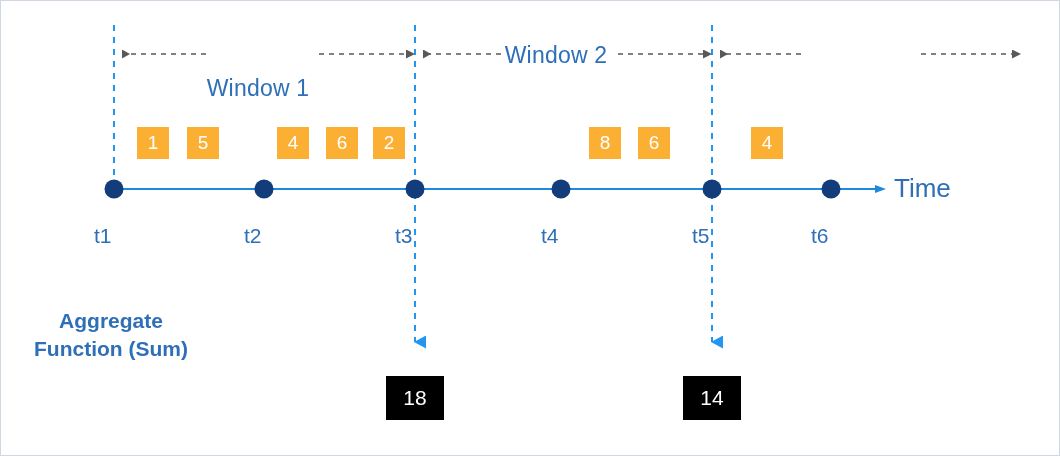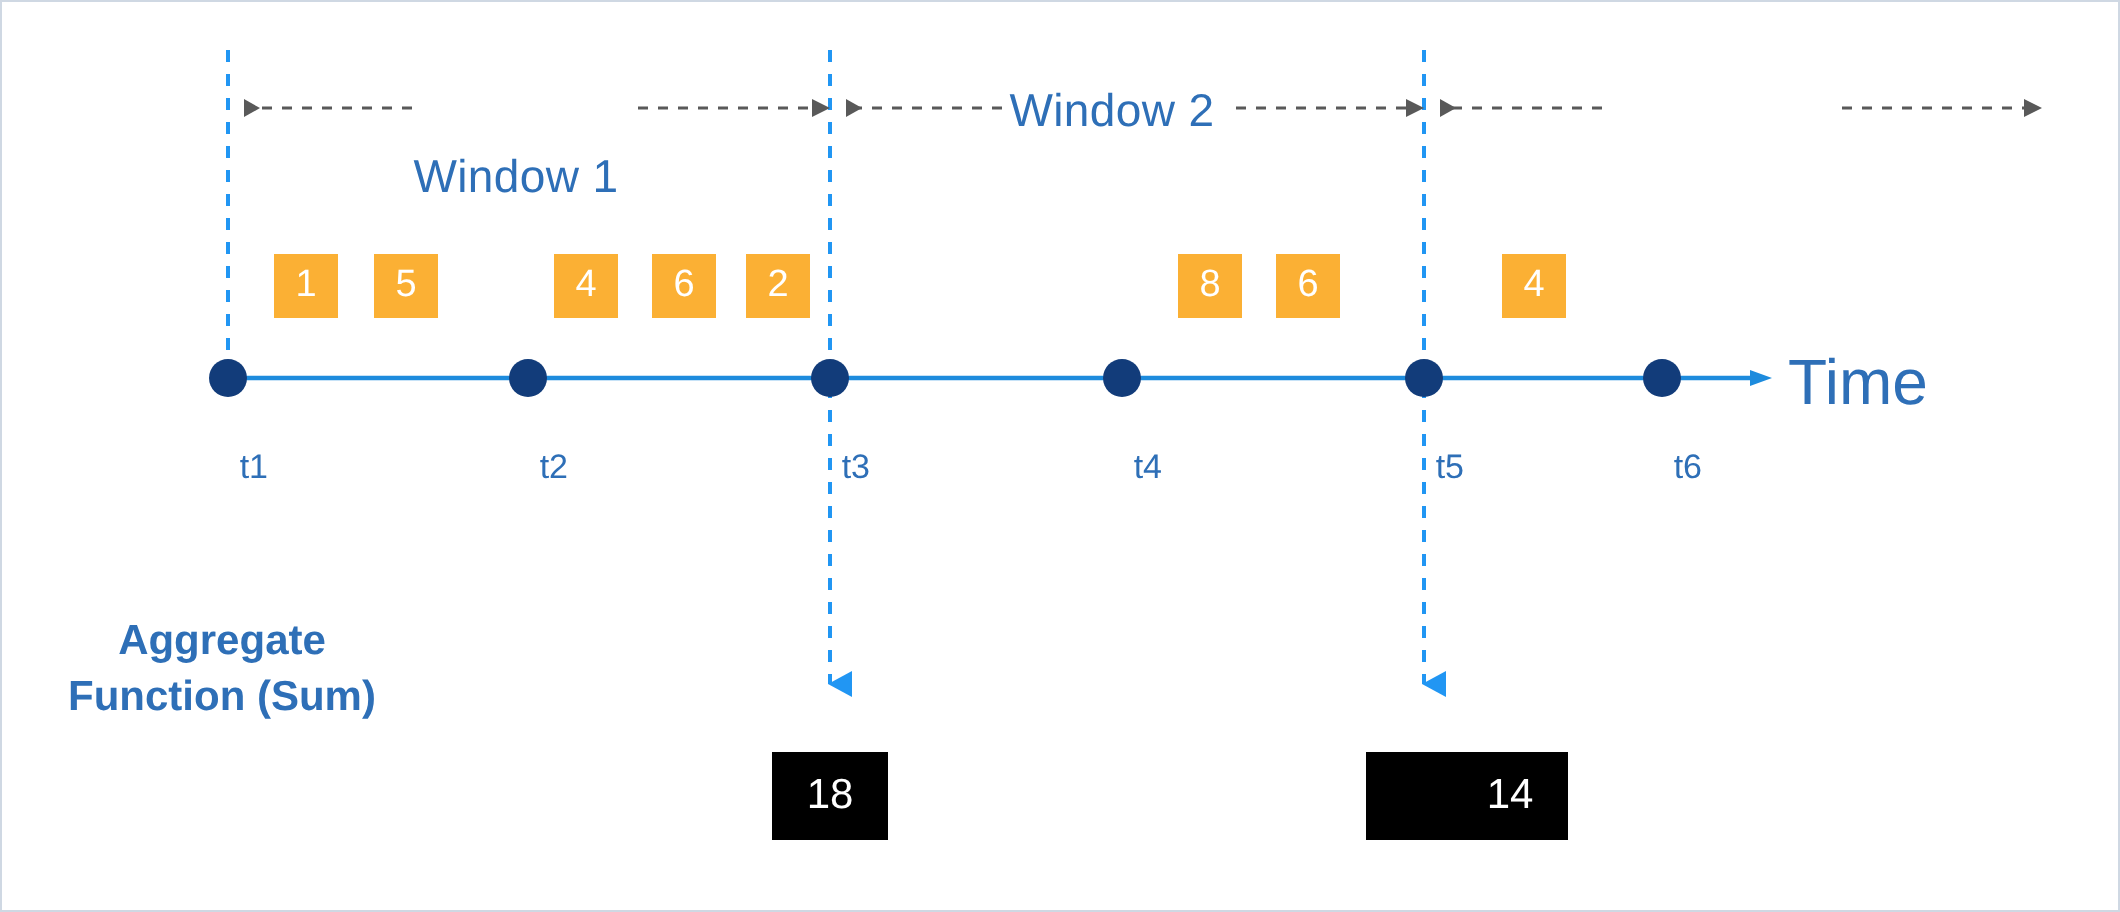--- a/index.html
+++ b/index.html
@@ -54,29 +54,29 @@
     background: #000000;
     color: #ffffff;
     font-size: 21px;
     line-height: 44px;
     text-align: center;
     font-weight: 400;
   }
   .t-label {
     position: absolute;
     color: #2e6fb7;
-    font-size: 17px;
+    font-size: 21px;
     white-space: nowrap;
-    text-align: right;
+    text-align: left;
     width: 40px;
   }
   .axis-title {
     position: absolute;
     color: #2e6fb7;
-    font-size: 32px;
+    font-size: 26px;
     white-space: nowrap;
   }
   .left-label {
     position: absolute;
     color: #2e6fb7;
     font-size: 21px;
     line-height: 28px;
     text-align: center;
     white-space: pre-line;
   }
@@ -146,15 +146,15 @@
   <div class="t-label" style="left:540px; top:223px;">t4</div>
   <div class="t-label" style="left:691px; top:223px;">t5</div>
   <div class="t-label" style="left:810px; top:223px;">t6</div>
 
   <div class="axis-title" style="left:893px; top:172px;">Time</div>
 
   <div class="left-label" style="left:20px; top:306px; width:180px;font-weight:bold;">Aggregate
 Function (Sum)</div>
 
   <div class="out-box" style="left:385px; top:375px;">18</div>
-  <div class="out-box" style="left:682px; top:375px;padding-left:43px;">14</div>
+  <div class="out-box" style="left:682px; top:375px;">14</div>
 
 </div>
 
 </body></html>

